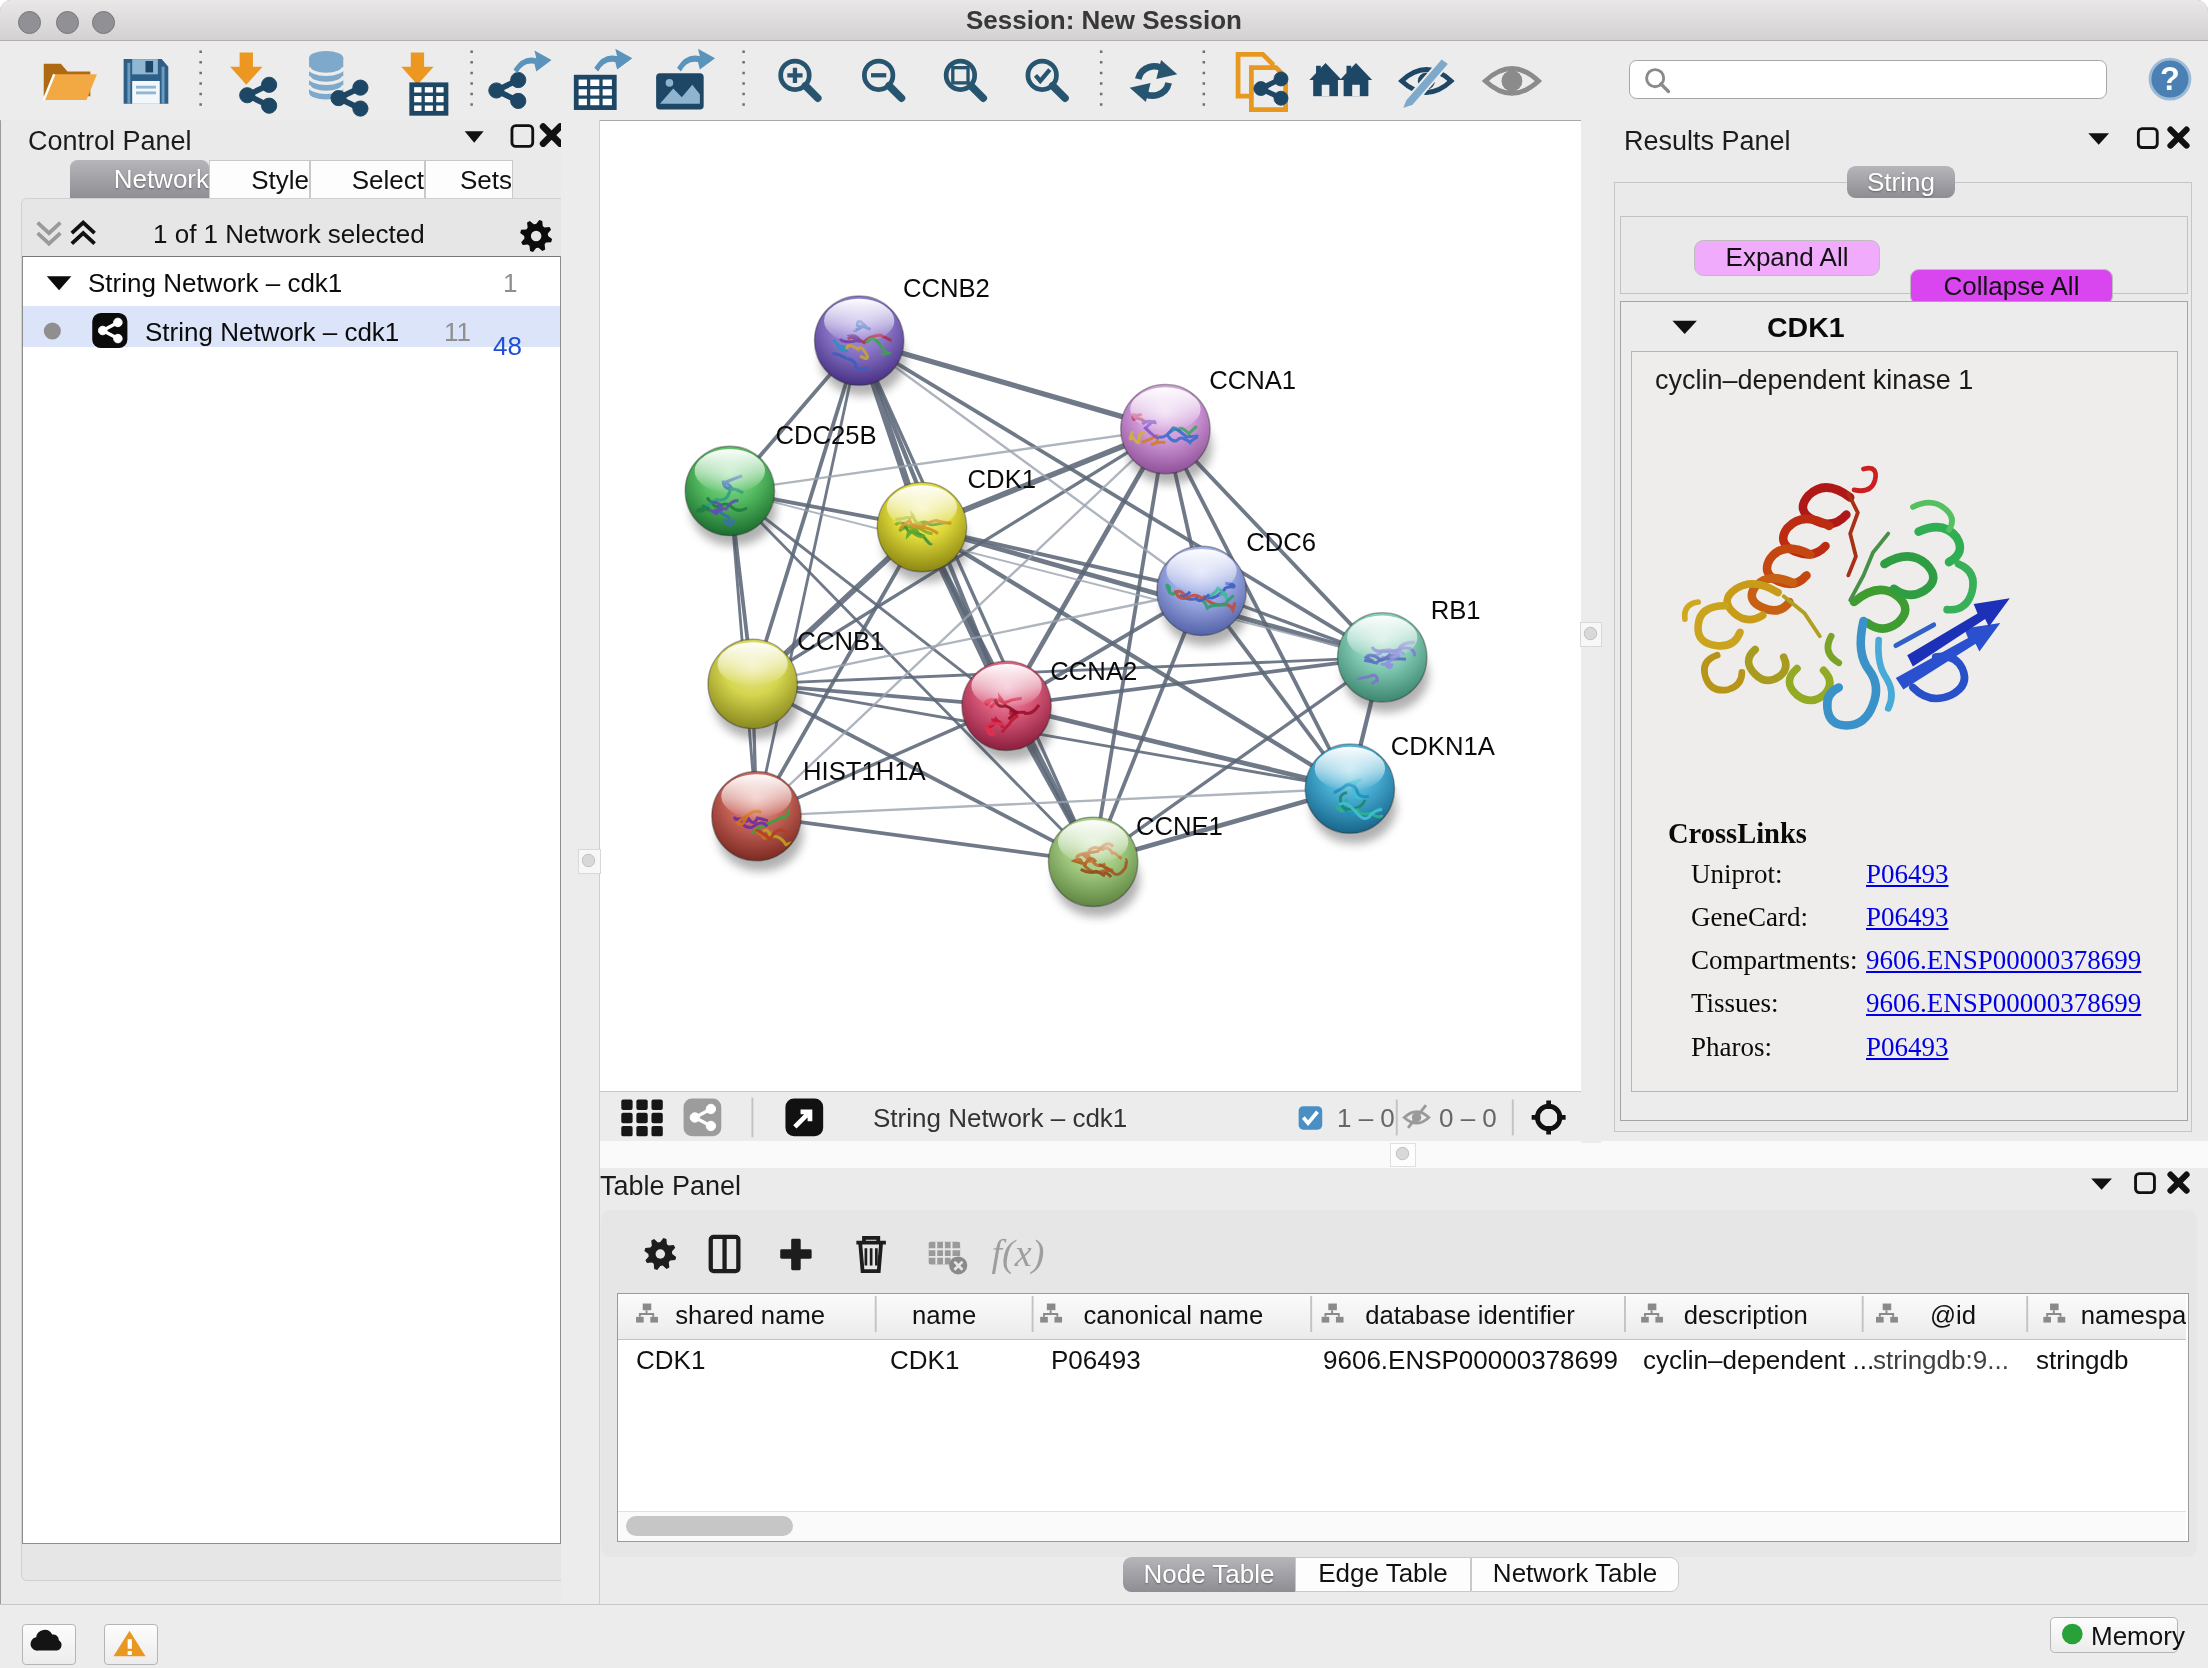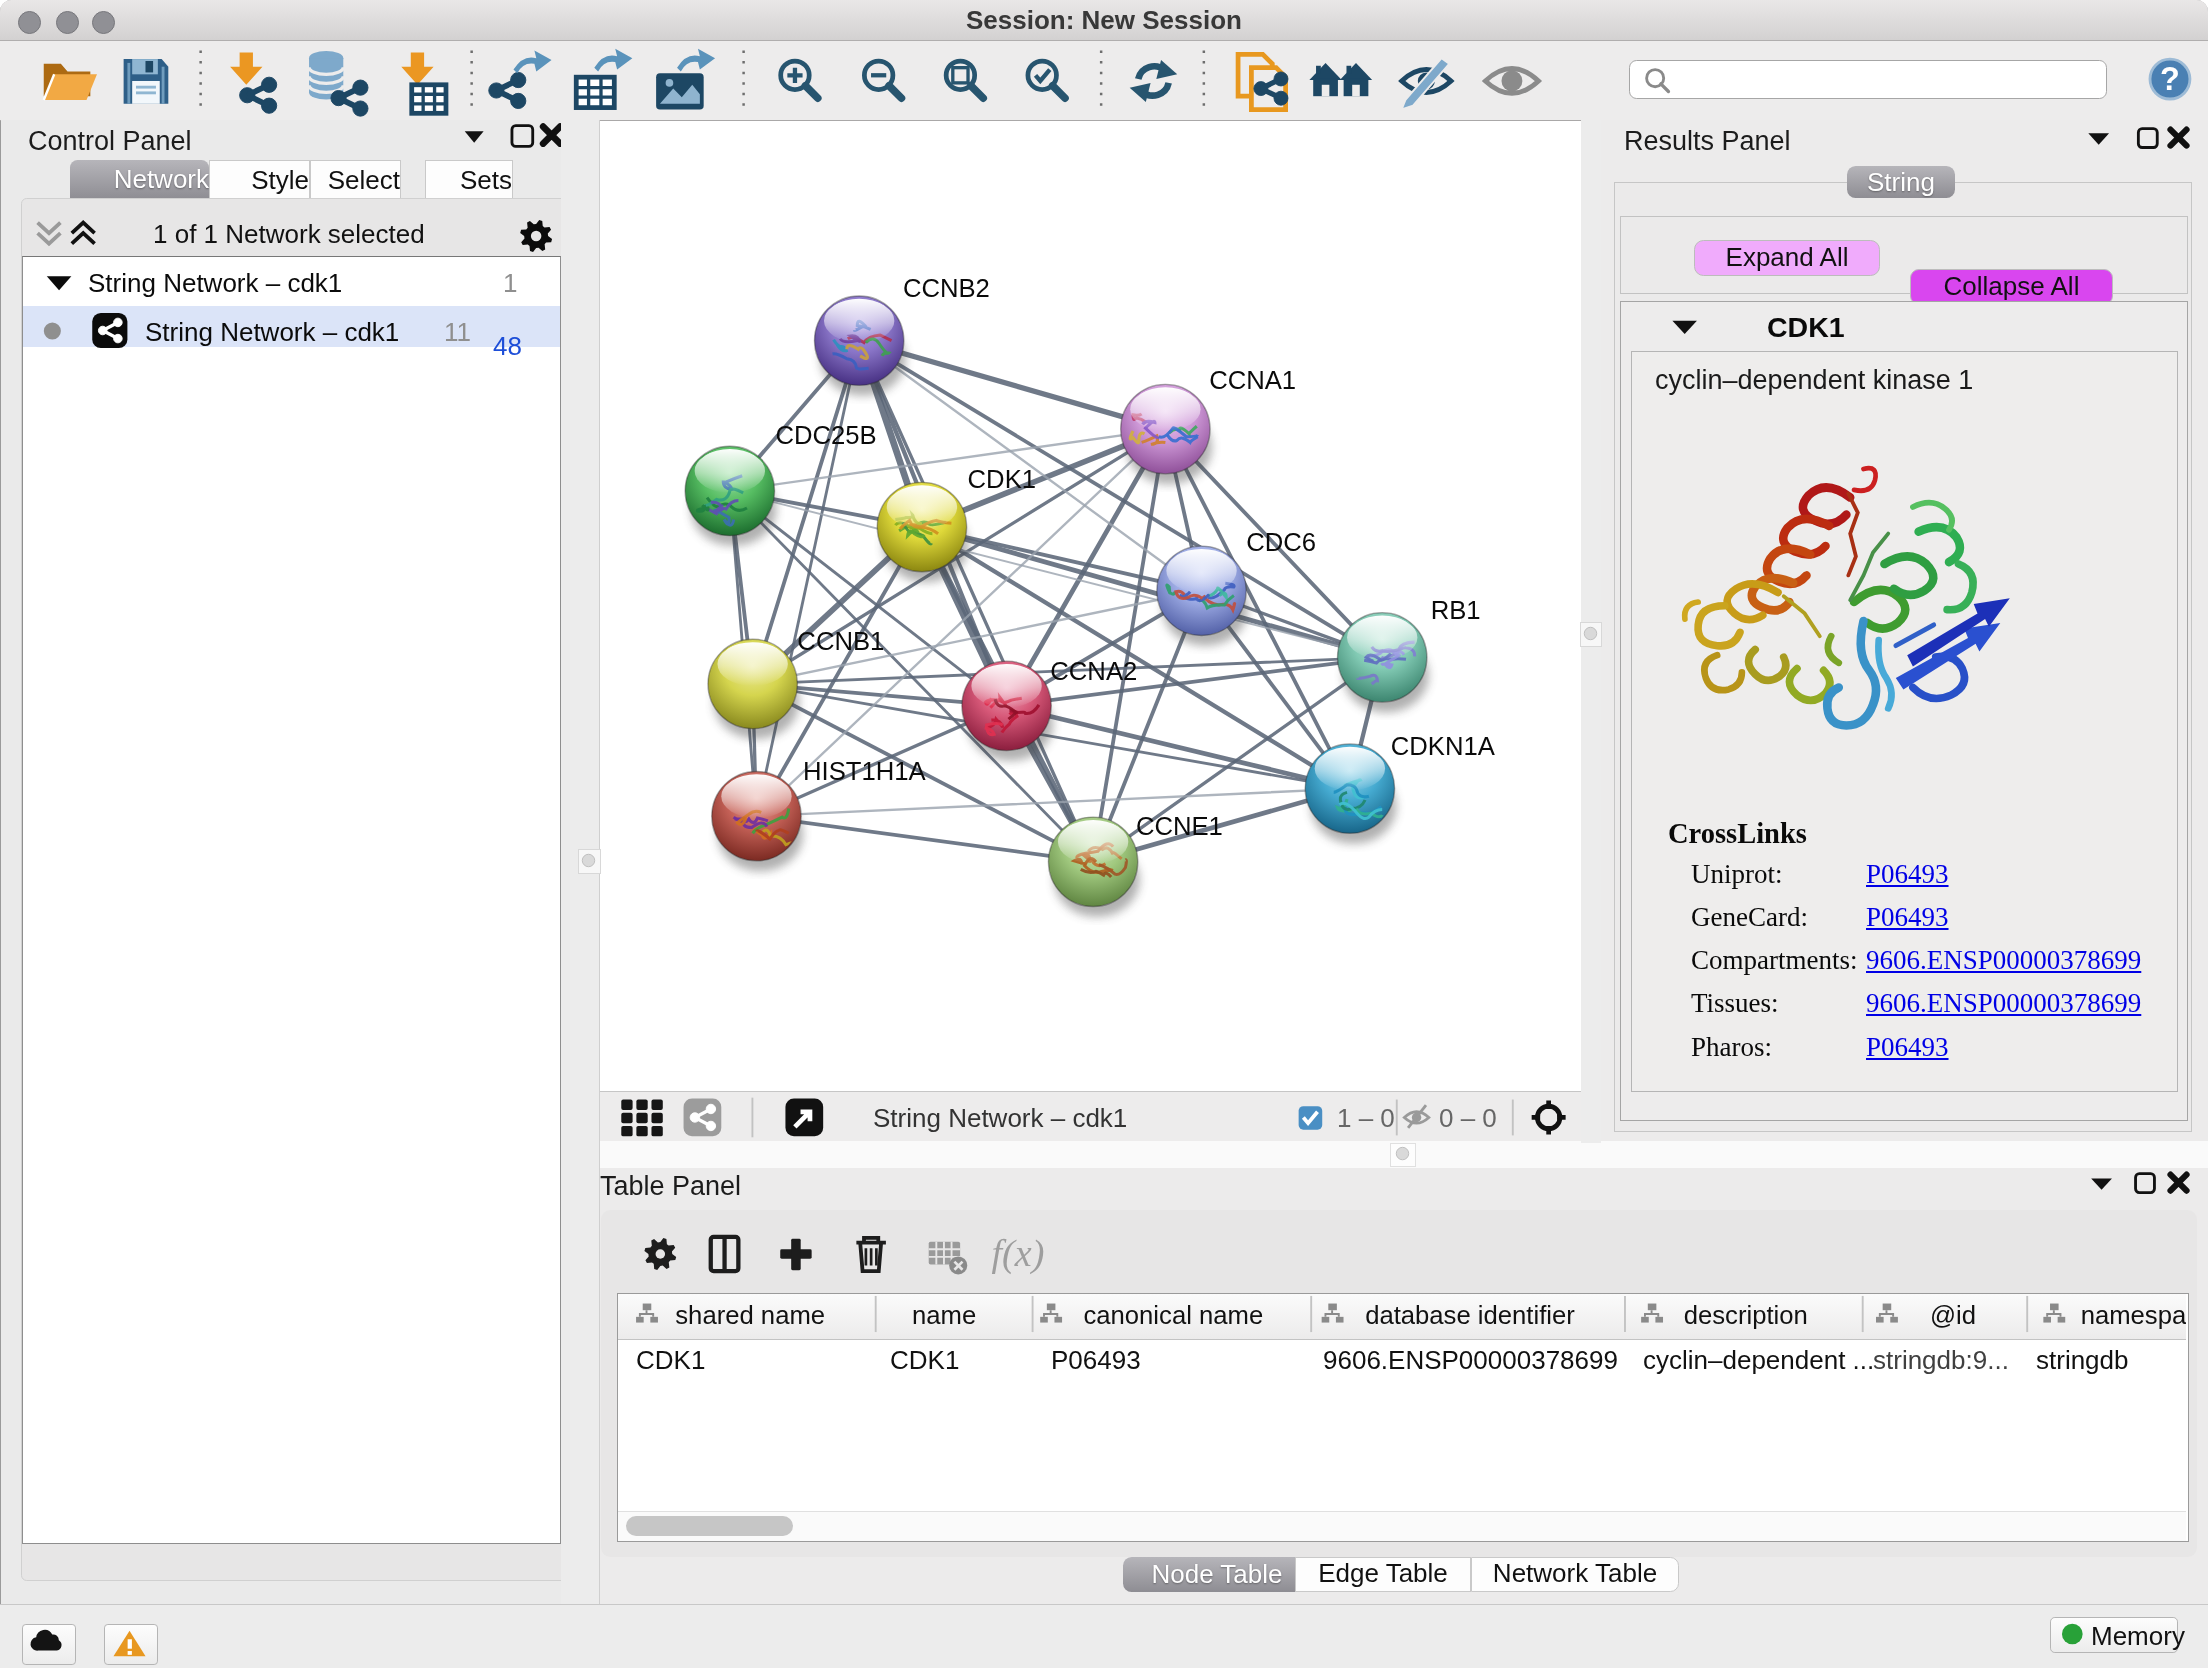--- a/index.html
+++ b/index.html
@@ -160,21 +160,21 @@
   </div>
   <div class="abs" id="cpanel">
     <div class="txt paneltitle" style="left:27px;top:5.7px;">Control Panel</div>
     <svg width="171" height="34" style="position:absolute;left:399px;top:0px" viewBox="0 0 180 36">
       <path d="M68 12 l20 0 -10 12 z" fill="#111"></path>
       <rect x="118" y="6" width="22" height="22" rx="4" fill="none" stroke="#111" stroke-width="3"></rect>
       <path d="M151 7 l18 18 M169 7 l-18 18" stroke="#111" stroke-width="7" stroke-linecap="round"></path>
     </svg>
     <div class="tab tabsel" style="left:69px;width:139px;">Network</div>
     <div class="tab" style="left:208px;width:101px;">Style</div>
-    <div class="tab" style="left:309px;width:91px;">Select</div>
+    <div class="tab" style="left:309px;width:115px;">Select</div>
     <div class="tab" style="left:424px;width:88px;">Sets</div>
     <div class="abs" style="left:20px;top:78px;width:544px;height:1381px;background:#e7e6e6;border:1px solid #d0d0d0;border-radius:5.7px;"></div>
     <svg width="114" height="42" style="position:absolute;left:28.5px;top:95px" viewBox="0 0 120 44">
       <g fill="none" stroke="#9a9a9a" stroke-width="4">
           <path d="M8 8 l12 11 12 -11 M8 19 l12 11 12 -11"></path>
         </g>
       <g fill="none" stroke="#111" stroke-width="4">
           <path d="M44 19 l12 -11 12 11 M44 30 l12 -11 12 11"></path>
         </g>
     </svg>
@@ -689,21 +689,21 @@
       <div class="txt" style="left:272px;top:51px;font-size:26px;color:#111;">CDK1</div>
       <div class="txt" style="left:433px;top:51px;font-size:26px;color:#111;">P06493</div>
       <div class="txt" style="left:705px;top:51px;font-size:26px;color:#111;">9606.ENSP00000378699</div>
       <div class="txt" style="left:1025px;top:51px;font-size:26px;color:#111;">cyclin–dependent ...</div>
       <div class="txt" style="left:1255px;top:51px;font-size:26px;color:#404040;">stringdb:9...</div>
       <div class="txt" style="left:1418px;top:51px;font-size:26px;color:#111;">stringdb</div>
       <div class="abs" style="left:0px;top:217px;width:1568px;height:28.5px;background:#fafafa;border-top:1px solid #e0e0e0;">
         <div class="abs" style="left:7.6px;top:3.8px;width:167px;height:20px;background:#c6c6c6;border-radius:10.5px;"></div>
       </div>
     </div>
-    <div class="abs" style="left:523px;top:389px;width:172px;height:35px;background:linear-gradient(#b6b5ba,#8e8d93);border-radius:8.6px 0 0 8.6px;color:#fff;font-size:26px;line-height:35px;text-align:center;text-shadow:0 1px 1.9px rgba(0,0,0,.35);padding-left:8px;">Node Table</div>
+    <div class="abs" style="left:523px;top:389px;width:172px;height:35px;background:linear-gradient(#b6b5ba,#8e8d93);border-radius:8.6px 0 0 8.6px;color:#fff;font-size:26px;line-height:35px;text-align:center;text-shadow:0 1px 1.9px rgba(0,0,0,.35);">Node Table</div>
     <div class="abs" style="left:695px;top:389px;width:176px;height:35px;background:#fdfdfd;border:1.9px solid #c9c9c9;box-sizing:border-box;color:#111;font-size:26px;line-height:31px;text-align:center;">Edge Table</div>
     <div class="abs" style="left:871px;top:389px;width:208px;height:35px;background:#fdfdfd;border:1.9px solid #c9c9c9;border-radius:0 8.6px 8.6px 0;box-sizing:border-box;color:#111;font-size:26px;line-height:31px;text-align:center;">Network Table</div>
   </div>
   <div class="abs" style="left:561px;top:120px;width:39px;height:1484px;background:#ececec;border-right:1px solid #cfcfcf;box-sizing:border-box;"></div>
   <div class="abs" style="left:578px;top:849px;width:21px;height:23px;background:#f7f7f7;border:1px solid #d8d8d8;"></div>
   <svg width="23" height="23" style="position:absolute;left:577px;top:849px" viewBox="0 0 24 24">
       <circle cx="12" cy="12" r="6.5" fill="#d9d9d9" stroke="#bdbdbd" stroke-width="1"></circle>
     </svg>
   <div class="abs" style="left:1581px;top:120px;width:20px;height:1023px;background:#ececec;"></div>
   <div class="abs" style="left:1580px;top:622px;width:20px;height:23px;background:#f7f7f7;border:1px solid #d8d8d8;"></div>

